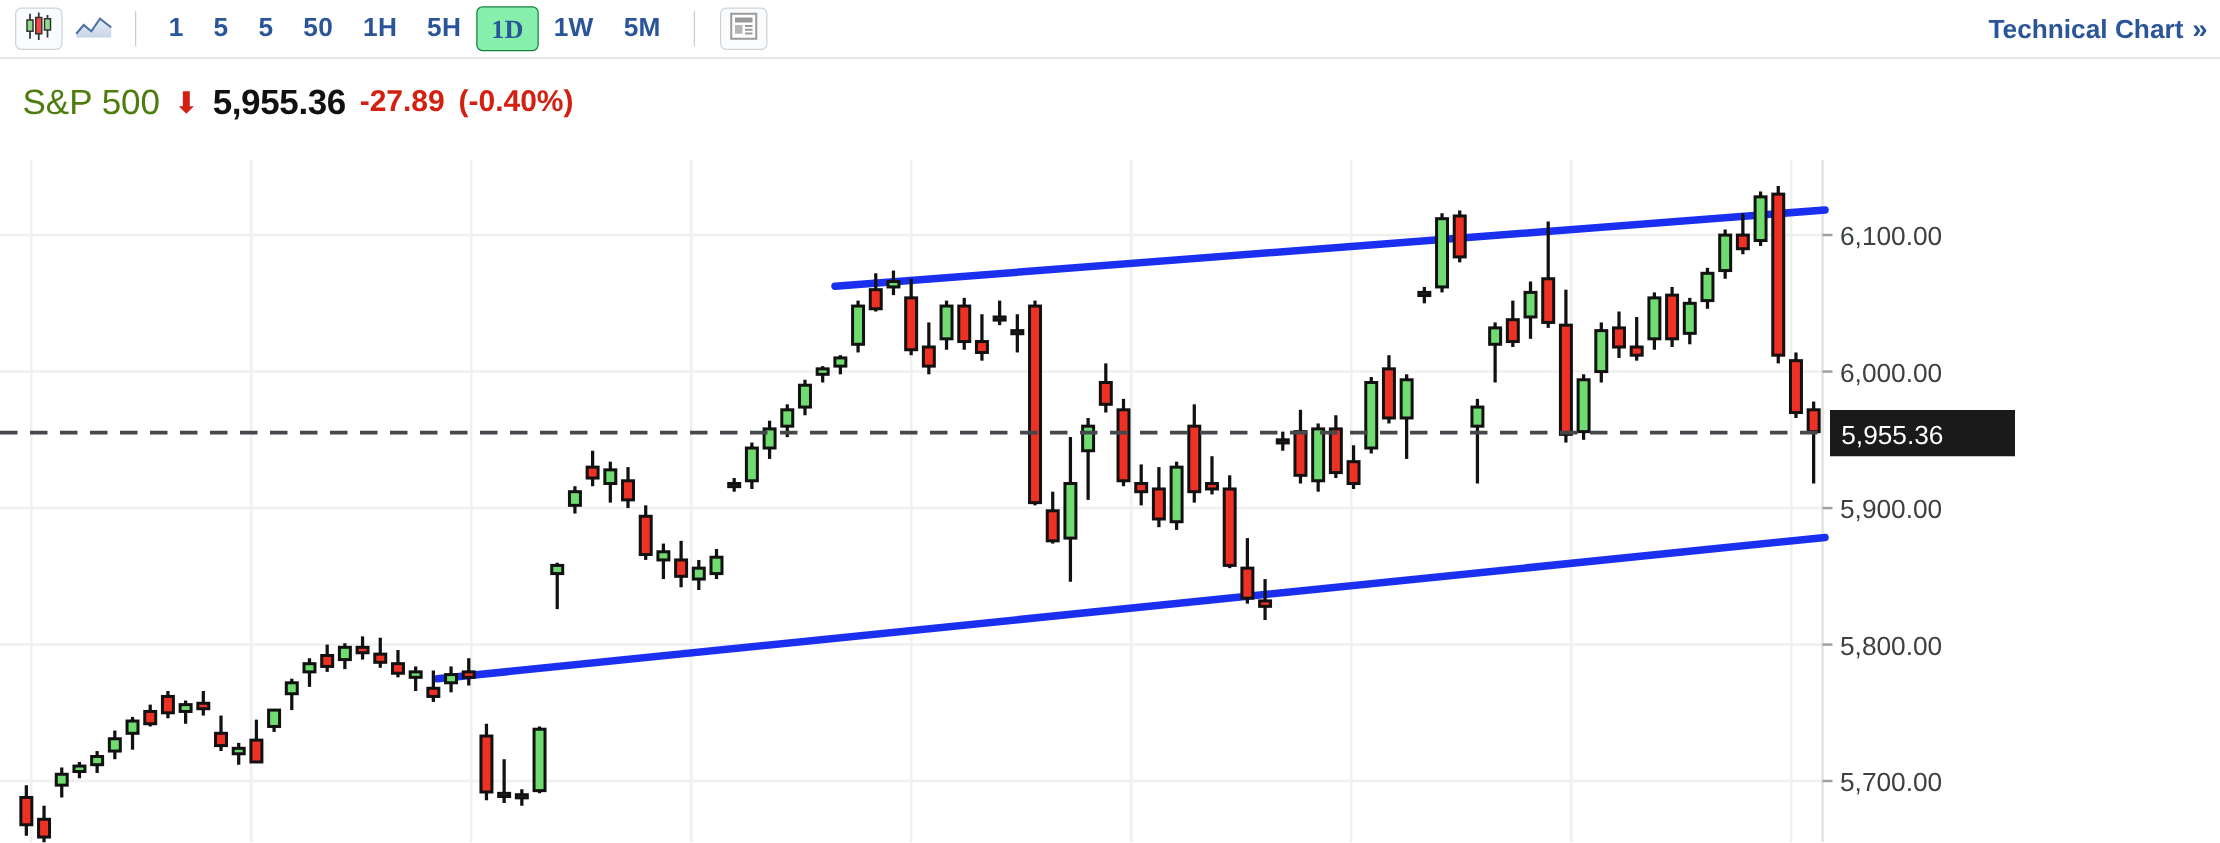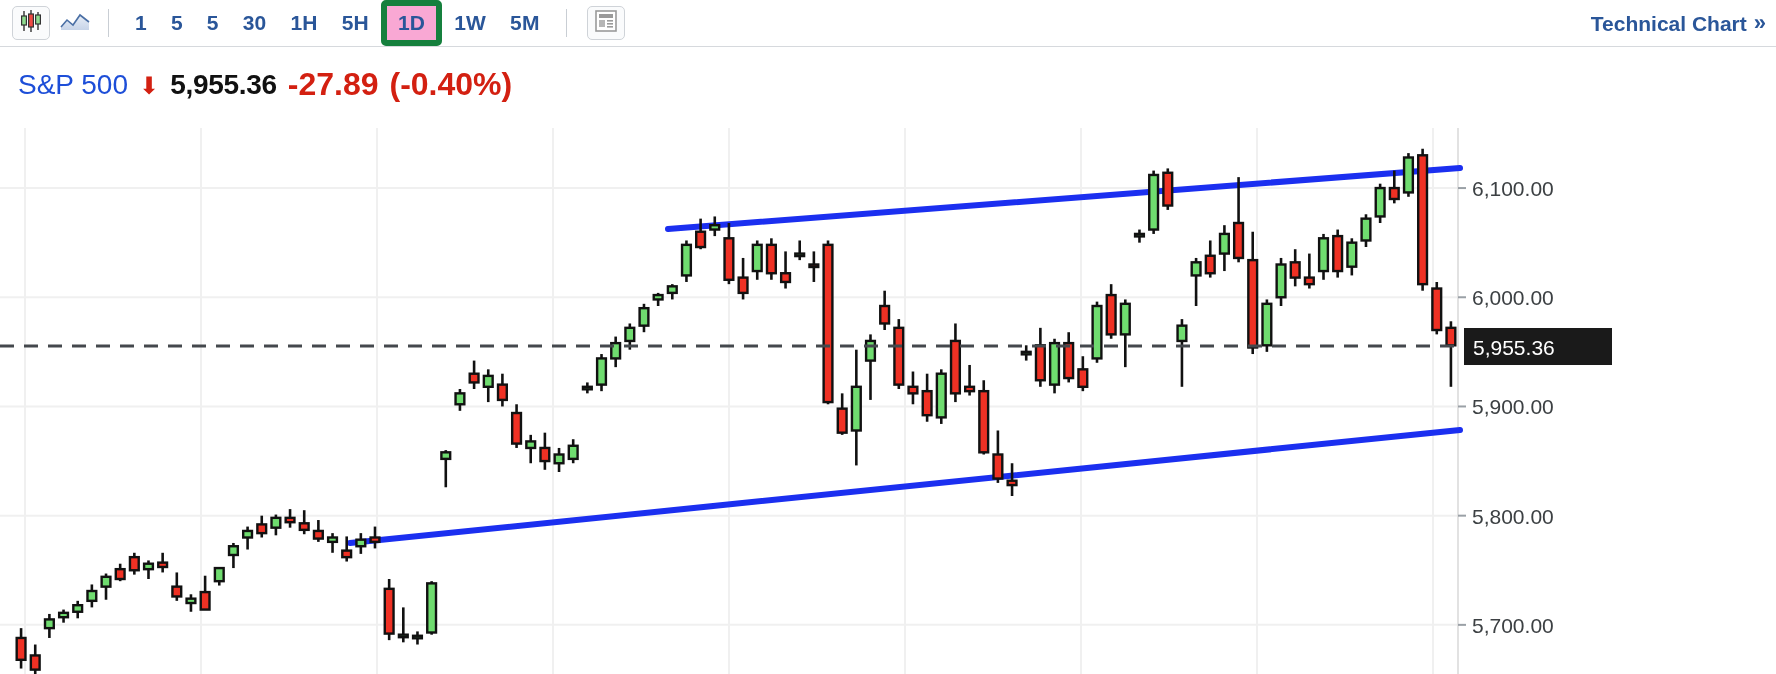--- a/index.html
+++ b/index.html
@@ -53,22 +53,23 @@
     color: #2a5699;
     padding: 4px 11px;
     border-radius: 5px;
     border: 1px solid transparent;
     box-sizing: border-box;
     cursor: pointer;
     line-height: 26px;
     letter-spacing: .2px;
   }
   .tf-btn.active {
-    border: 6px solid #15803d;
-    background: #f9a8d4;
+    border: 1px solid #15803d;
+    background: #86efac;
+    font-family: Liberation Serif, serif;
   }
   #tech-chart-link {
     margin-left: auto;
     display: flex;
     align-items: flex-end;
     gap: 7px;
     color: #2a5699;
     font-size: 21px;
     font-weight: bold;
     padding-right: 4px;
@@ -81,38 +82,38 @@
   #quote-header {
     position: absolute;
     left: 18px; top: 66px;
     display: flex;
     align-items: center;
     gap: 11px;
     white-space: nowrap;
   }
   #quote-symbol {
     font-size: 28px;
-    color: #1d4ed8;
+    color: #4d7c0f;
     font-weight: normal;
   }
   #quote-arrow {
     color: #d32011;
     font-size: 24px;
     line-height: 1;
     position: relative;
     top: 1px;
   }
   #quote-price {
     font-size: 28px;
     font-weight: bold;
     color: #111111;
     letter-spacing: -0.3px;
   }
   #quote-change, #quote-change-pct {
-    font-size: 32px;
+    font-size: 24px;
     font-weight: bold;
     color: #d32011;
   }
 
   
   #chart-area {
     position: absolute;
     left: 0; top: 128px;
     width: 1448px;
     height: 546px;
@@ -161,21 +162,21 @@
         <polyline points="1,17 7,10 13,15 20,5 29,12" fill="none" stroke="#4a6fa5" stroke-width="1.6"></polyline>
       </svg>
     </span>
   </div>
 
   <div class="tb-sep"></div>
 
   <div class="tf-btn">1</div>
   <div class="tf-btn">5</div>
   <div class="tf-btn">5</div>
-  <div class="tf-btn">30</div>
+  <div class="tf-btn">50</div>
   <div class="tf-btn">1H</div>
   <div class="tf-btn">5H</div>
   <div class="tf-btn active">1D</div>
   <div class="tf-btn">1W</div>
   <div class="tf-btn">5M</div>
 
   <div class="tb-sep"></div>
 
   <div class="tb-icon-btn active">
     <span>

